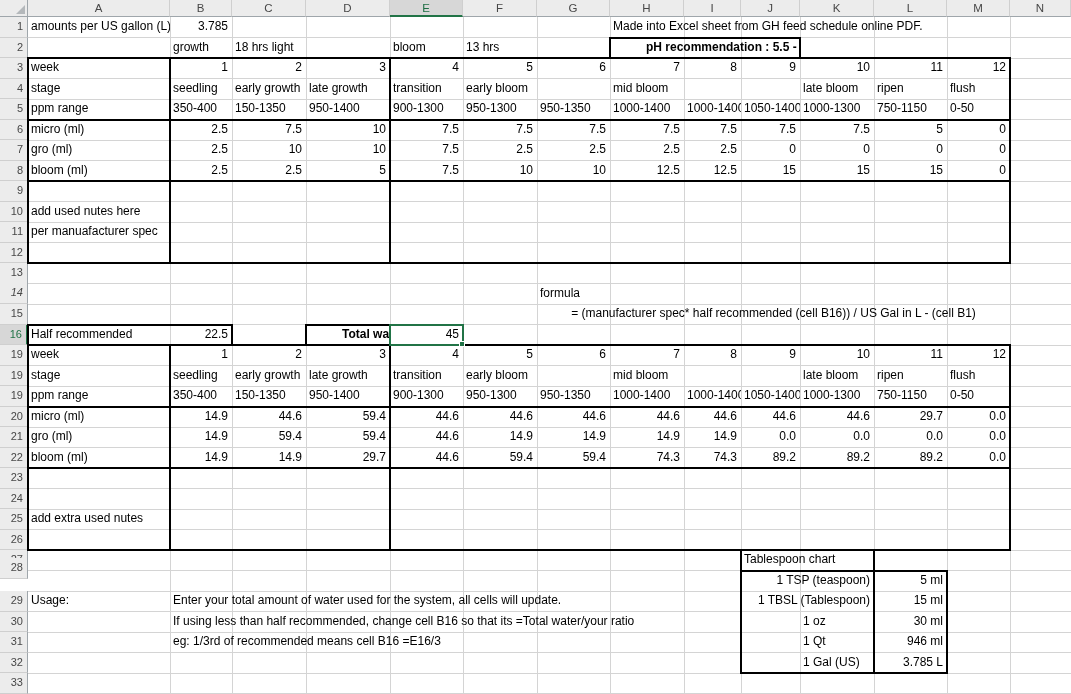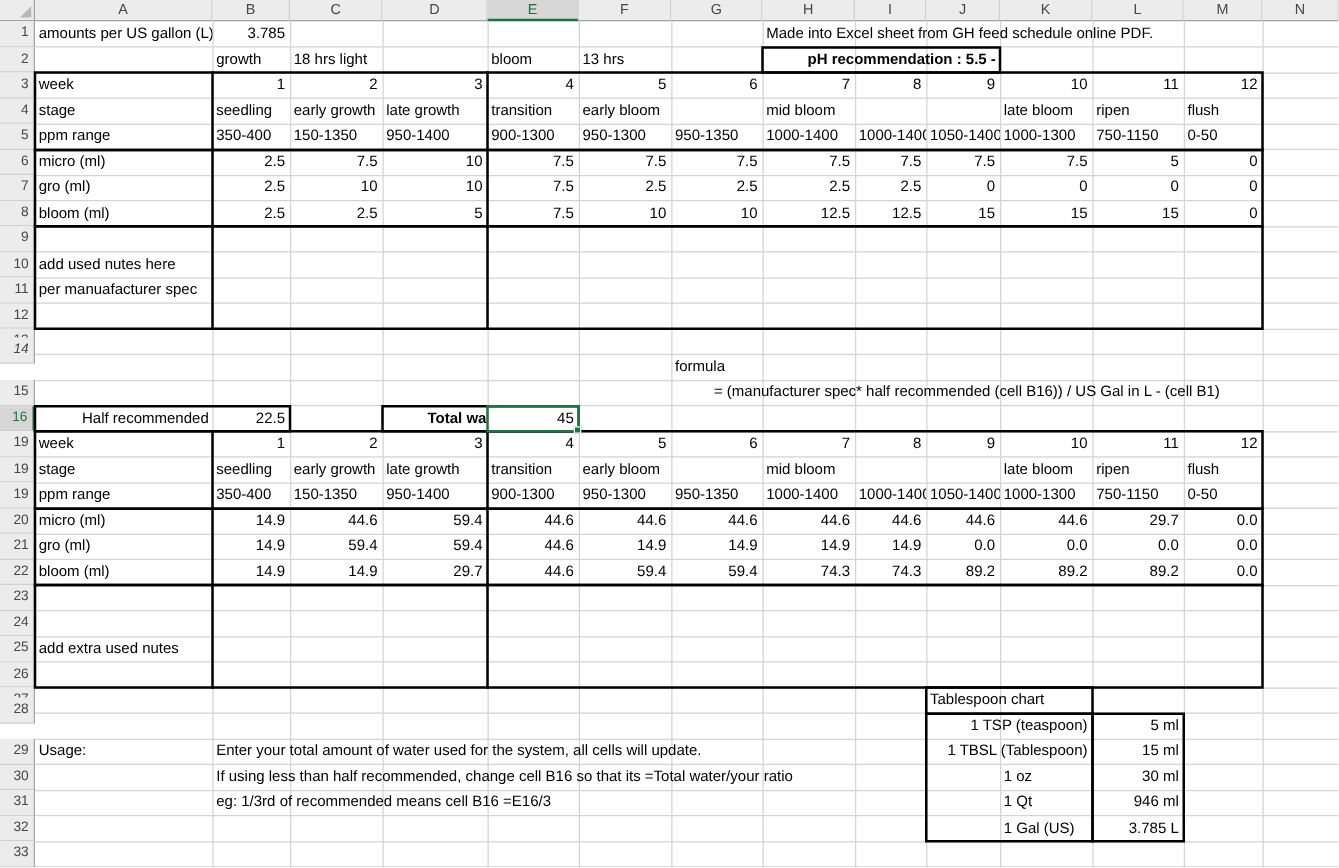--- a/index.html
+++ b/index.html
@@ -60,21 +60,21 @@
       <div class="row-header" style="top: 78.5px; height: 20.5px; line-height: 19.5px;">4</div>
       <div class="row-header" style="top: 99px; height: 20.5px; line-height: 19.5px;">5</div>
       <div class="row-header" style="top: 119.5px; height: 20.5px; line-height: 19.5px;">6</div>
       <div class="row-header" style="top: 140px; height: 20.5px; line-height: 19.5px;">7</div>
       <div class="row-header" style="top: 160.5px; height: 20.5px; line-height: 19.5px;">8</div>
       <div class="row-header" style="top: 181px; height: 20.5px; line-height: 19.5px;">9</div>
       <div class="row-header" style="top: 201.5px; height: 20.5px; line-height: 19.5px;">10</div>
       <div class="row-header" style="top: 222px; height: 20.5px; line-height: 19.5px;">11</div>
       <div class="row-header" style="top: 242.5px; height: 20.5px; line-height: 19.5px;">12</div>
       <div class="row-header" style="top: 263px; height: 20.5px; line-height: 19.5px;">13</div>
-      <div class="row-header" style="top: 270px; height: 20.5px; line-height: 19.5px; font-style: italic;">14</div>
+      <div class="row-header" style="top: 283px; height: 20.5px; line-height: 19.5px; font-style: italic;">14</div>
       <div class="row-header" style="top: 304px; height: 20.5px; line-height: 19.5px;">15</div>
       <div class="row-header sel" style="top: 324.5px; height: 20.5px; line-height: 19.5px;">16</div>
       <div class="row-header" style="top: 345px; height: 20.5px; line-height: 19.5px;">19</div>
       <div class="row-header" style="top: 365.5px; height: 20.5px; line-height: 19.5px;">19</div>
       <div class="row-header" style="top: 386px; height: 20.5px; line-height: 19.5px;">19</div>
       <div class="row-header" style="top: 406.5px; height: 20.5px; line-height: 19.5px;">20</div>
       <div class="row-header" style="top: 427px; height: 20.5px; line-height: 19.5px;">21</div>
       <div class="row-header" style="top: 447.5px; height: 20.5px; line-height: 19.5px;">22</div>
       <div class="row-header" style="top: 468px; height: 20.5px; line-height: 19.5px;">23</div>
       <div class="row-header" style="top: 488.5px; height: 20.5px; line-height: 19.5px;">24</div>
@@ -217,21 +217,21 @@
       <div class="cell r" style="left: 610px; width: 74px; top: 160.5px; height: 20.5px; line-height: 19.5px;">12.5</div>
       <div class="cell r" style="left: 684px; width: 57px; top: 160.5px; height: 20.5px; line-height: 19.5px;">12.5</div>
       <div class="cell r" style="left: 741px; width: 59px; top: 160.5px; height: 20.5px; line-height: 19.5px;">15</div>
       <div class="cell r" style="left: 800px; width: 74px; top: 160.5px; height: 20.5px; line-height: 19.5px;">15</div>
       <div class="cell r" style="left: 874px; width: 73px; top: 160.5px; height: 20.5px; line-height: 19.5px;">15</div>
       <div class="cell r" style="left: 947px; width: 63px; top: 160.5px; height: 20.5px; line-height: 19.5px;">0</div>
       <div class="cell" style="left: 28px; width: 142px; top: 201.5px; height: 20.5px; line-height: 19.5px;">add used nutes here</div>
       <div class="cell" style="left: 28px; width: 142px; top: 222px; height: 20.5px; line-height: 19.5px;">per manuafacturer spec</div>
       <div class="cell" style="left: 537px; width: 73px; top: 283.5px; height: 20.5px; line-height: 19.5px;">formula</div>
       <div class="cell c" style="left: 537px; width: 473px; top: 304px; height: 20.5px; line-height: 19.5px;">= (manufacturer spec* half recommended (cell B16)) / US Gal in L - (cell B1)</div>
-      <div class="cell" style="left: 28px; width: 142px; top: 324.5px; height: 20.5px; line-height: 19.5px; text-align: right;">Half recommended</div>
+      <div class="cell" style="left: 28px; width: 142px; top: 324.5px; height: 20.5px; line-height: 19.5px;">Half recommended</div>
       <div class="cell r" style="left: 170px; width: 62px; top: 324.5px; height: 20.5px; line-height: 19.5px;">22.5</div>
       <div class="cell b" style="left: 306px; width: 84px; top: 324.5px; height: 20.5px; line-height: 19.5px;">Total water (L)</div>
       <div class="cell r" style="left: 390px; width: 73px; top: 324.5px; height: 20.5px; line-height: 19.5px;">45</div>
       <div class="cell" style="left: 28px; width: 142px; top: 345px; height: 20.5px; line-height: 19.5px;">week</div>
       <div class="cell r" style="left: 170px; width: 62px; top: 345px; height: 20.5px; line-height: 19.5px;">1</div>
       <div class="cell r" style="left: 232px; width: 74px; top: 345px; height: 20.5px; line-height: 19.5px;">2</div>
       <div class="cell r" style="left: 306px; width: 84px; top: 345px; height: 20.5px; line-height: 19.5px;">3</div>
       <div class="cell r" style="left: 390px; width: 73px; top: 345px; height: 20.5px; line-height: 19.5px;">4</div>
       <div class="cell r" style="left: 463px; width: 74px; top: 345px; height: 20.5px; line-height: 19.5px;">5</div>
       <div class="cell r" style="left: 537px; width: 73px; top: 345px; height: 20.5px; line-height: 19.5px;">6</div>

